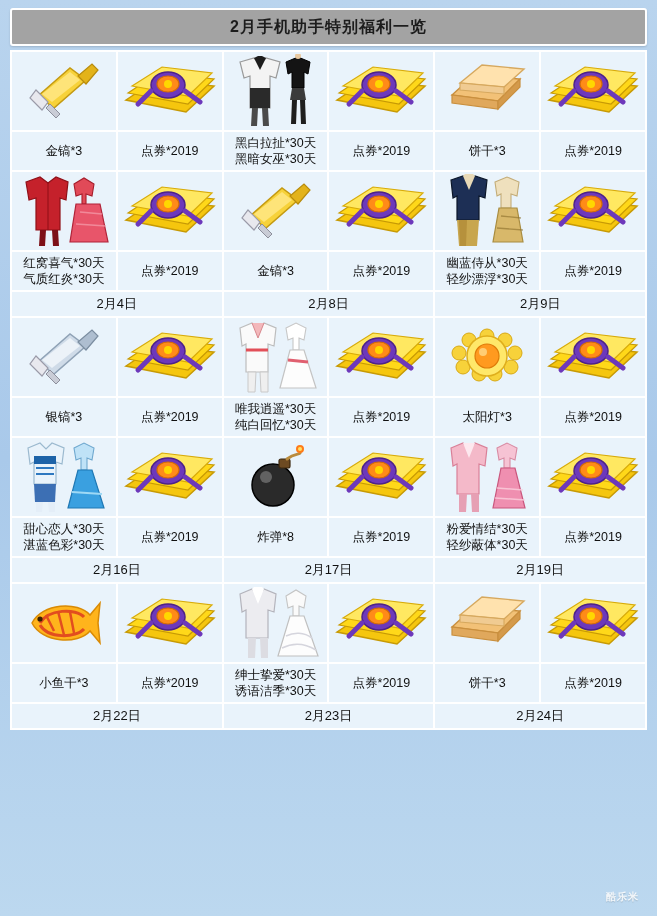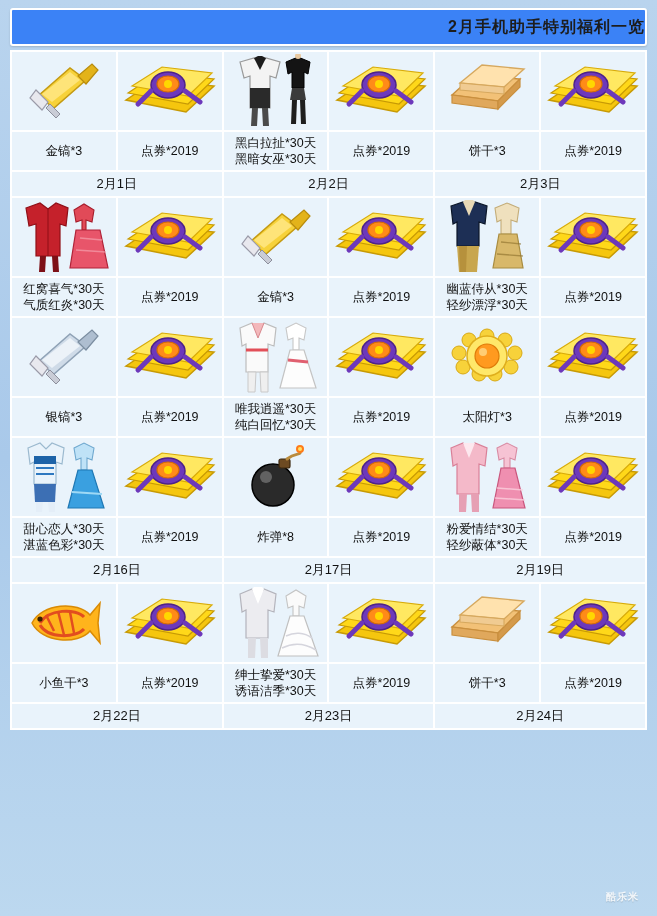--- a/index.html
+++ b/index.html
@@ -16,27 +16,27 @@
   }
   .page {
     position: absolute;
     left: 10px;
     top: 8px;
     width: 637px;
     height: 900px;
     box-sizing: border-box;
   }
   .title-bar {
-    background: #3b82f6;
+    background: #a3a3a3;
     border: 2px solid #ffffff;
     border-radius: 3px;
     height: 34px;
     display: flex;
     align-items: center;
-    justify-content: flex-end;
+    justify-content: center;
     box-shadow: 0 1px 2px rgba(0,0,0,0.15);
   }
   .title-bar .title-text {
     font-size: 16px;
     font-weight: bold;
     color: #1d1d1d;
     letter-spacing: 1px;
   }
   table.reward-table {
     border-collapse: collapse;
@@ -208,25 +208,20 @@
               <span>饼干*3</span>
             </div>
           </td>
           <td class="label-cell">
             <div class="two-line">
               <span>点券*2019</span>
             </div>
           </td>
         </tr>
         <tr>
-          <td class="date-cell" colspan="2">2月1日</td>
-          <td class="date-cell" colspan="2">2月2日</td>
-          <td class="date-cell" colspan="2">2月3日</td>
-        </tr>
-        <tr>
           <td class="img-cell">
             <div class="icon-wrap">
               <svg width="100" height="74" viewBox="0 0 100 74">
         <path d="M12 8 L26 3 L34 9 L42 3 L54 8 L52 26 L46 24 L46 56 L22 56 L22 24 L15 26 Z" fill="#c5212b" stroke="#8f0f17" stroke-width="1.2"></path>
         <path d="M34 9 L34 56" stroke="#8f0f17" stroke-width="1"></path>
         <path d="M26 56 L32 56 L31 72 L25 72 Z M38 56 L44 56 L45 72 L39 72 Z" fill="#7d1017"></path>
         <path d="M60 10 L70 4 L80 10 L78 22 L72 20 L72 30 L68 30 L68 20 L62 22 Z" fill="#e14a58" stroke="#a61c2a" stroke-width="1.1"></path>
         <path d="M62 30 L86 30 L94 68 L56 68 Z" fill="#e8556a" stroke="#b02338" stroke-width="1.2"></path>
         <path d="M66 38 L88 40 M62 50 L92 52" stroke="#f5a0ae" stroke-width="1.5" opacity="0.7"></path>
       </svg>
@@ -325,20 +320,25 @@
             <div class="two-line">
               <span>幽蓝侍从*30天</span>
               <span>轻纱漂浮*30天</span>
             </div>
           </td>
           <td class="label-cell">
             <div class="two-line">
               <span>点券*2019</span>
             </div>
           </td>
+        </tr>
+        <tr>
+          <td class="date-cell" colspan="2">2月4日</td>
+          <td class="date-cell" colspan="2">2月8日</td>
+          <td class="date-cell" colspan="2">2月9日</td>
         </tr>
         <tr>
           <td class="img-cell">
             <div class="icon-wrap">
               <svg width="72" height="62" viewBox="0 0 72 62">
         <path d="M10 36 L42 8 L58 20 L26 48 Z" fill="#cfdbe8" stroke="#8fa2b6" stroke-width="1.5"></path>
         <path d="M14 34 L42 12 L52 20 L24 42 Z" fill="#eef4fa" opacity="0.9"></path>
         <path d="M50 16 L64 4 L70 10 L58 24 Z" fill="#aebed0" stroke="#7b8da0" stroke-width="1.2"></path>
         <path d="M8 30 L20 42 L14 50 L2 38 Z" fill="#e8e8ee" stroke="#9a9aa8" stroke-width="1.2"></path>
         <path d="M22 44 L32 54 L28 58 L18 48 Z" fill="#c9ccd6" stroke="#8d8f9c" stroke-width="1"></path>

